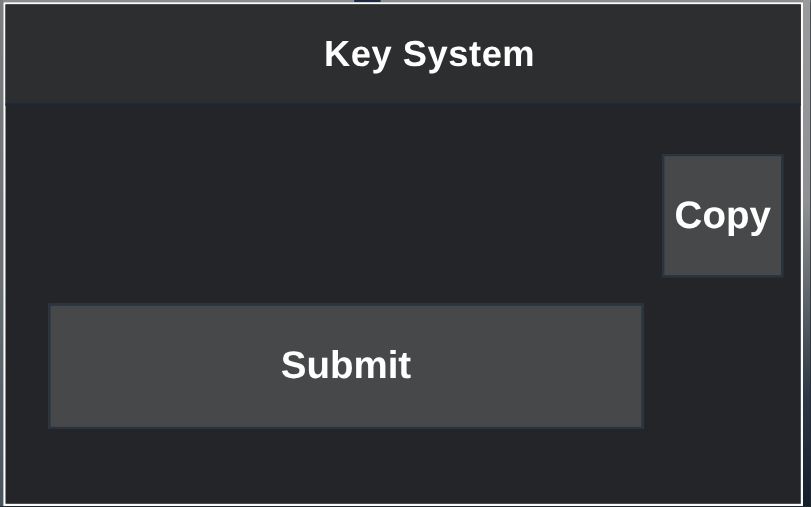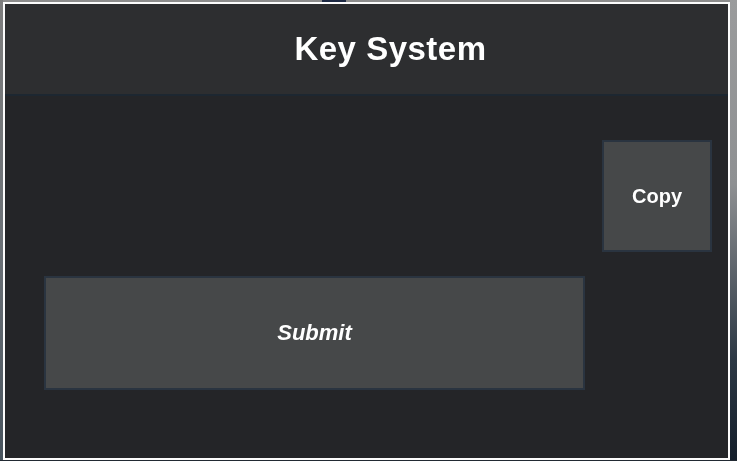--- a/index.html
+++ b/index.html
@@ -59,26 +59,25 @@
   .btn{
     display:flex;align-items:center;justify-content:center;
     background:var(--button-bg);
     border:2px solid var(--button-border);
     color:var(--text-color);
     font-family:"Liberation Sans", sans-serif;
     font-weight:bold;cursor:pointer;
   }
   .copy-btn{
     position:absolute;left:597px;top:136px;width:110px;height:112px;
-    font-size:20px;
+    font-size:35px;
   }
   .submit-btn{
     position:absolute;left:39px;top:272px;width:541px;height:114px;
-    font-size:22px;
-    font-style:italic;
+    font-size:35px;
   }
 </style>
 </head>
 <body>
 
 <div class="screen">
   <div class="bg-top"></div>
   <div class="bg-top-accent"></div>
   <div class="bg-left"></div>
   <div class="bg-right"></div>

